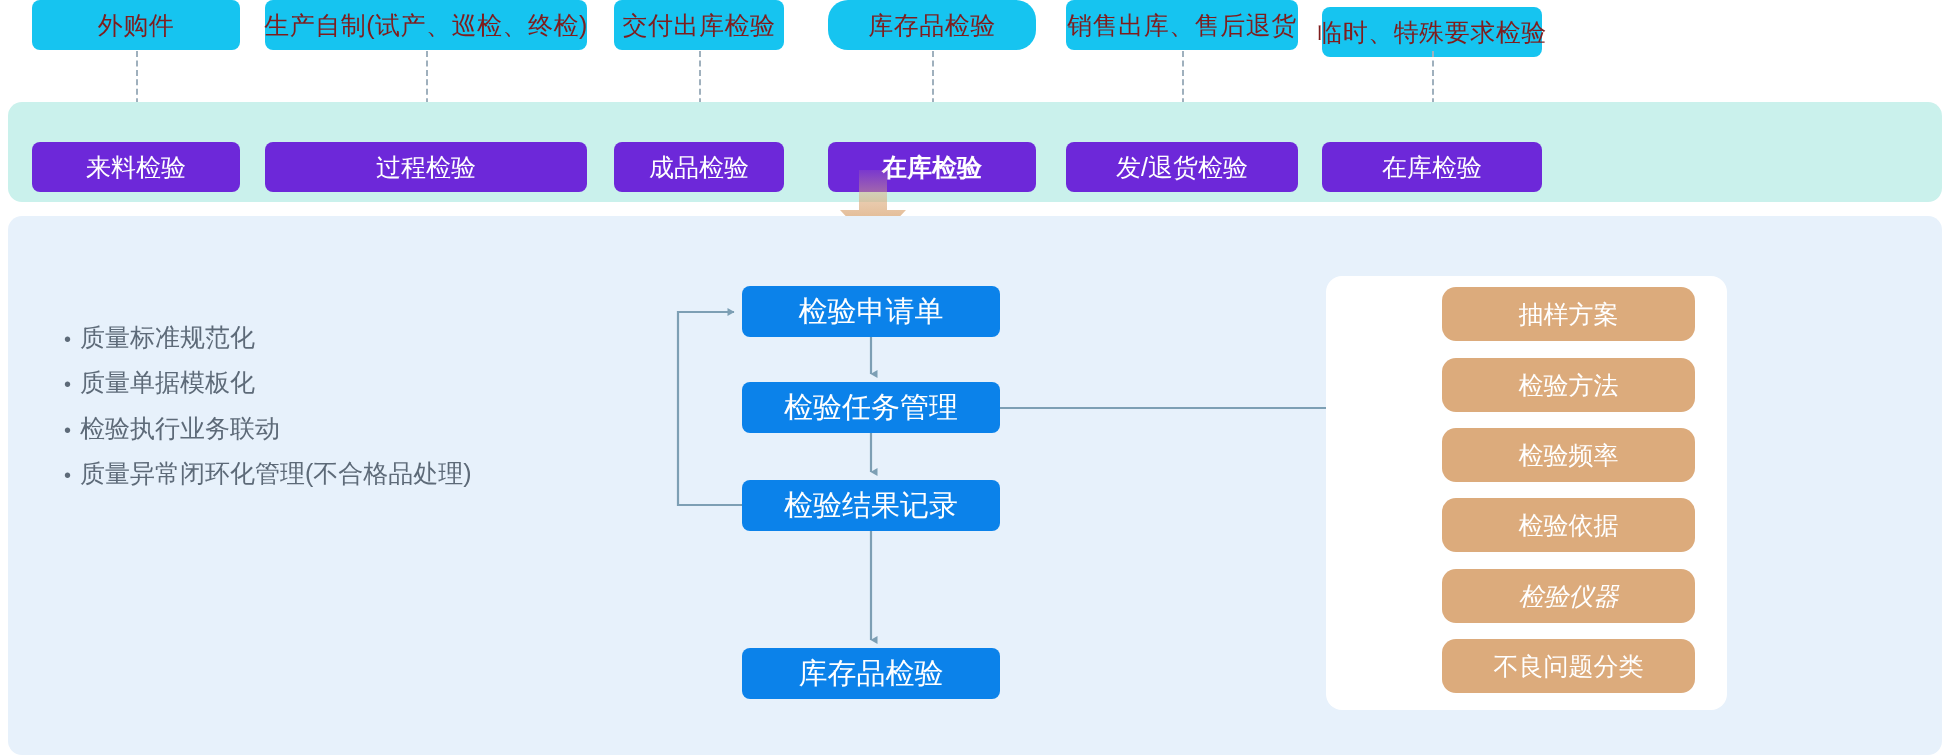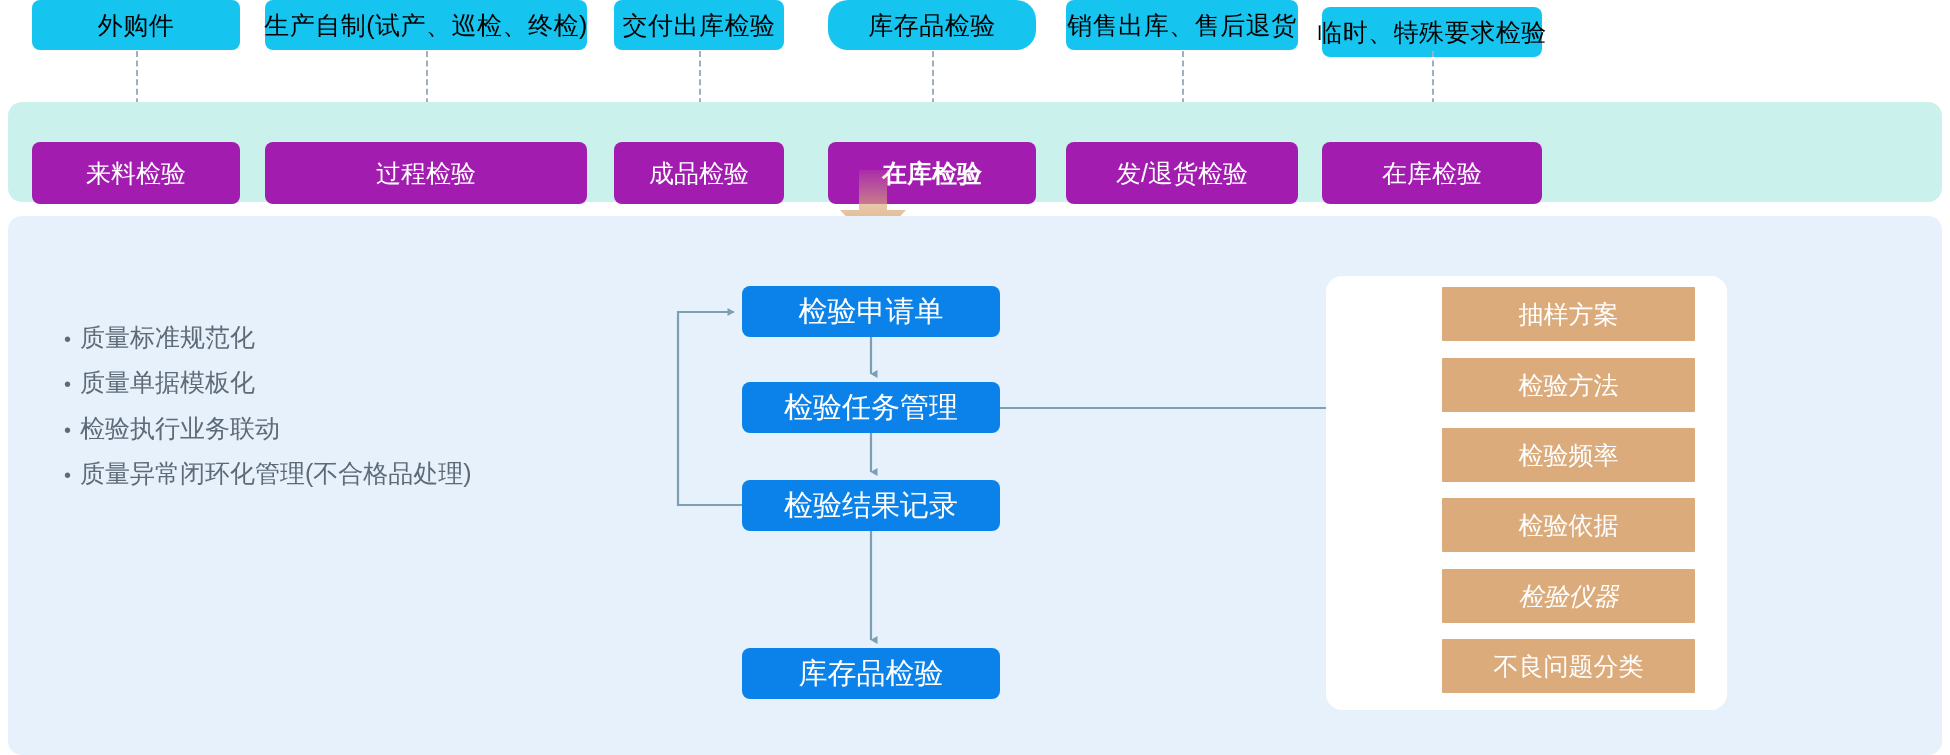--- a/index.html
+++ b/index.html
@@ -17,21 +17,21 @@
     background: #ffffff;
     overflow: hidden;
   }
 
   
   .source-chip {
     position: absolute;
     height: 50px;
     border-radius: 8px;
     background: #16c4f0;
-    color: #000000;
+    color: #7f1d1d;
     display: flex;
     align-items: center;
     justify-content: center;
     font-size: 25px;
     letter-spacing: .5px;
     white-space: nowrap;
     box-sizing: border-box;
     padding: 0 10px;
   }
 
@@ -49,23 +49,23 @@
     position: absolute;
     left: 8px;
     top: 102px;
     width: 1934px;
     height: 100px;
     background: #caf1ec;
     border-radius: 14px;
   }
   .type-chip {
     position: absolute;
-    height: 62px;
+    height: 50px;
     border-radius: 8px;
-    background: #a21caf;
+    background: #6d28d9;
     color: #ffffff;
     display: flex;
     align-items: center;
     justify-content: center;
     font-size: 25px;
     white-space: nowrap;
     box-sizing: border-box;
     padding: 0 10px;
   }
 
@@ -144,21 +144,21 @@
     width: 401px;
     height: 434px;
     background: #ffffff;
     border-radius: 16px;
   }
   .attr-chip {
     position: absolute;
     left: 1442px;
     width: 253px;
     height: 54px;
-    border-radius: 1px;
+    border-radius: 14px;
     background: #dcab7c;
     color: #ffffff;
     display: flex;
     align-items: center;
     justify-content: center;
     font-size: 25px;
     white-space: nowrap;
   }
 </style>
 </head>

